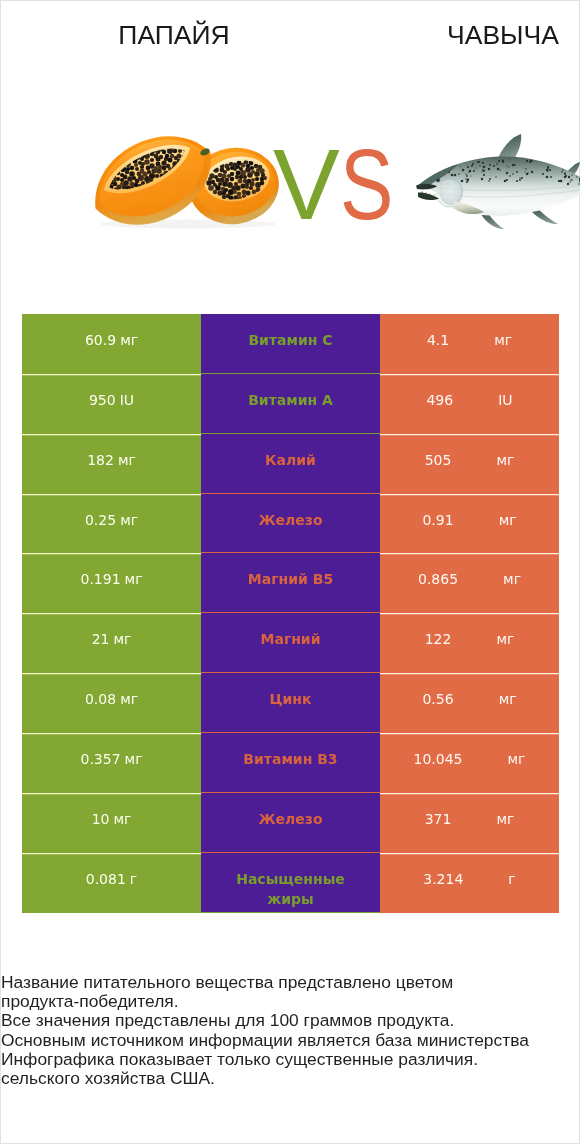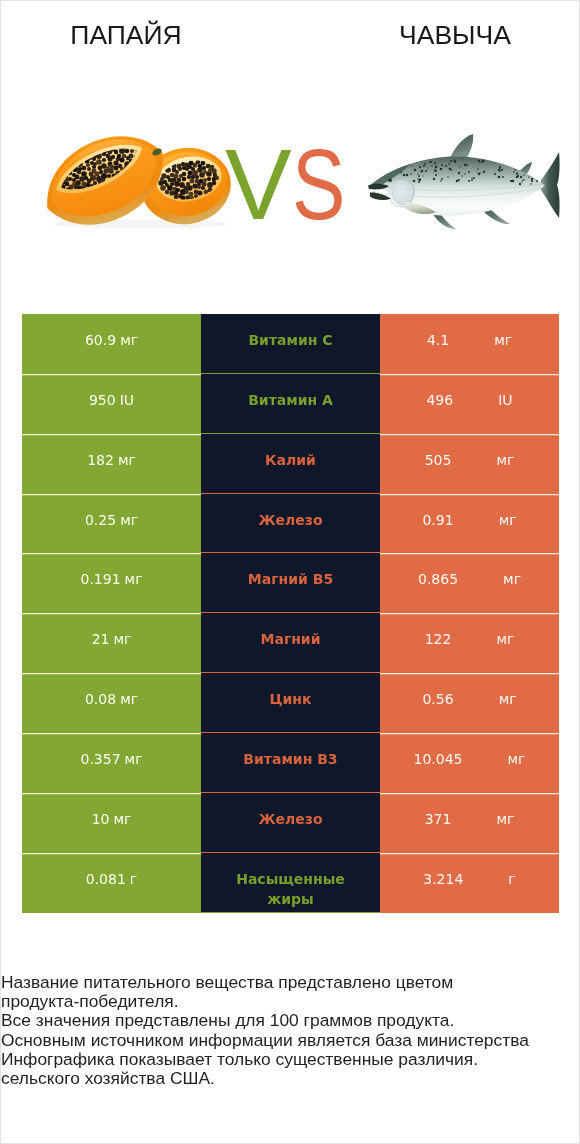--- a/index.html
+++ b/index.html
@@ -13,21 +13,21 @@
   }
   .page {
     position:relative;
     width:578px; height:1142px;
     border:1px solid #e2e2e2;
     box-sizing:content-box;
     background:#fff;
   }
 
   
-  .hero { position:relative; width:480px; height:300px; }
+  .hero { position:relative; width:480px; height:300px;margin-left:48px; }
   .title {
     position:absolute; top:21px;
     font-size:26.5px; font-weight:400; color:#18191a;
     white-space:nowrap; text-align:center; line-height:1;
   }
   .title-left  { left:25px;  width:200px; }
   .title-right { left:354px; width:200px; }
 
   .vs {
     position:absolute; left:224px; top:133px;
@@ -46,21 +46,21 @@
     width:179px; box-sizing:border-box;
     display:flex; align-items:flex-start; justify-content:center;
     font-family:"DejaVu Sans", sans-serif;
     font-size:14px; font-weight:400;
     line-height:19px;
     padding-top:17px;
   }
   .cell-l { background:#82a733; color:#fdfff0; }
   .cell-r { background:#e06b45; color:#fff9f4;gap:41px; }
   .cell-m {
-    background:#0f172a; font-weight:700; font-size:14px;
+    background:#4c1d95; font-weight:700; font-size:14px;
     text-align:center; line-height:19.8px;
     padding:17px 31px 0;
     font-family:"DejaVu Sans", sans-serif;
   }
   .row + .row .cell-l { box-shadow: inset 0 1.3px 0 #f7fbcb; }
   .row + .row .cell-r { box-shadow: inset 0 1.3px 0 #fdeedd; }
   .unit { margin-left:4px; }
 
   
   .footer {

